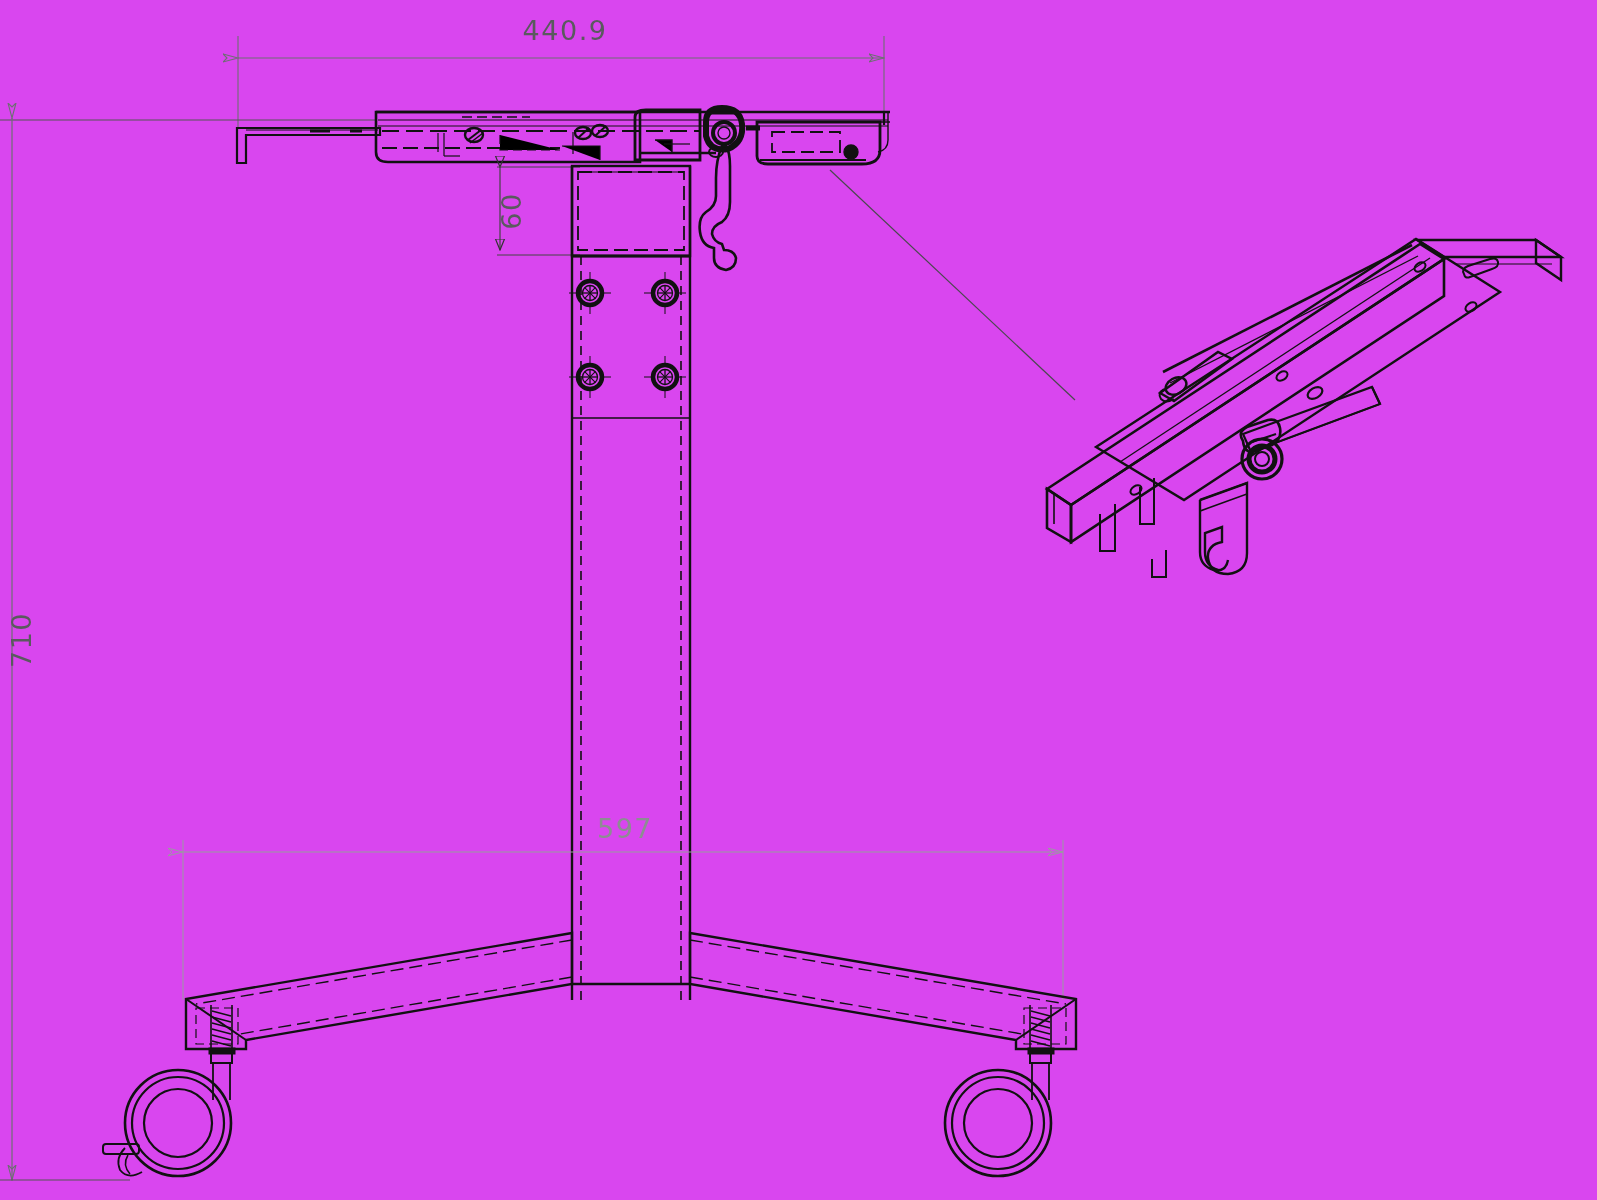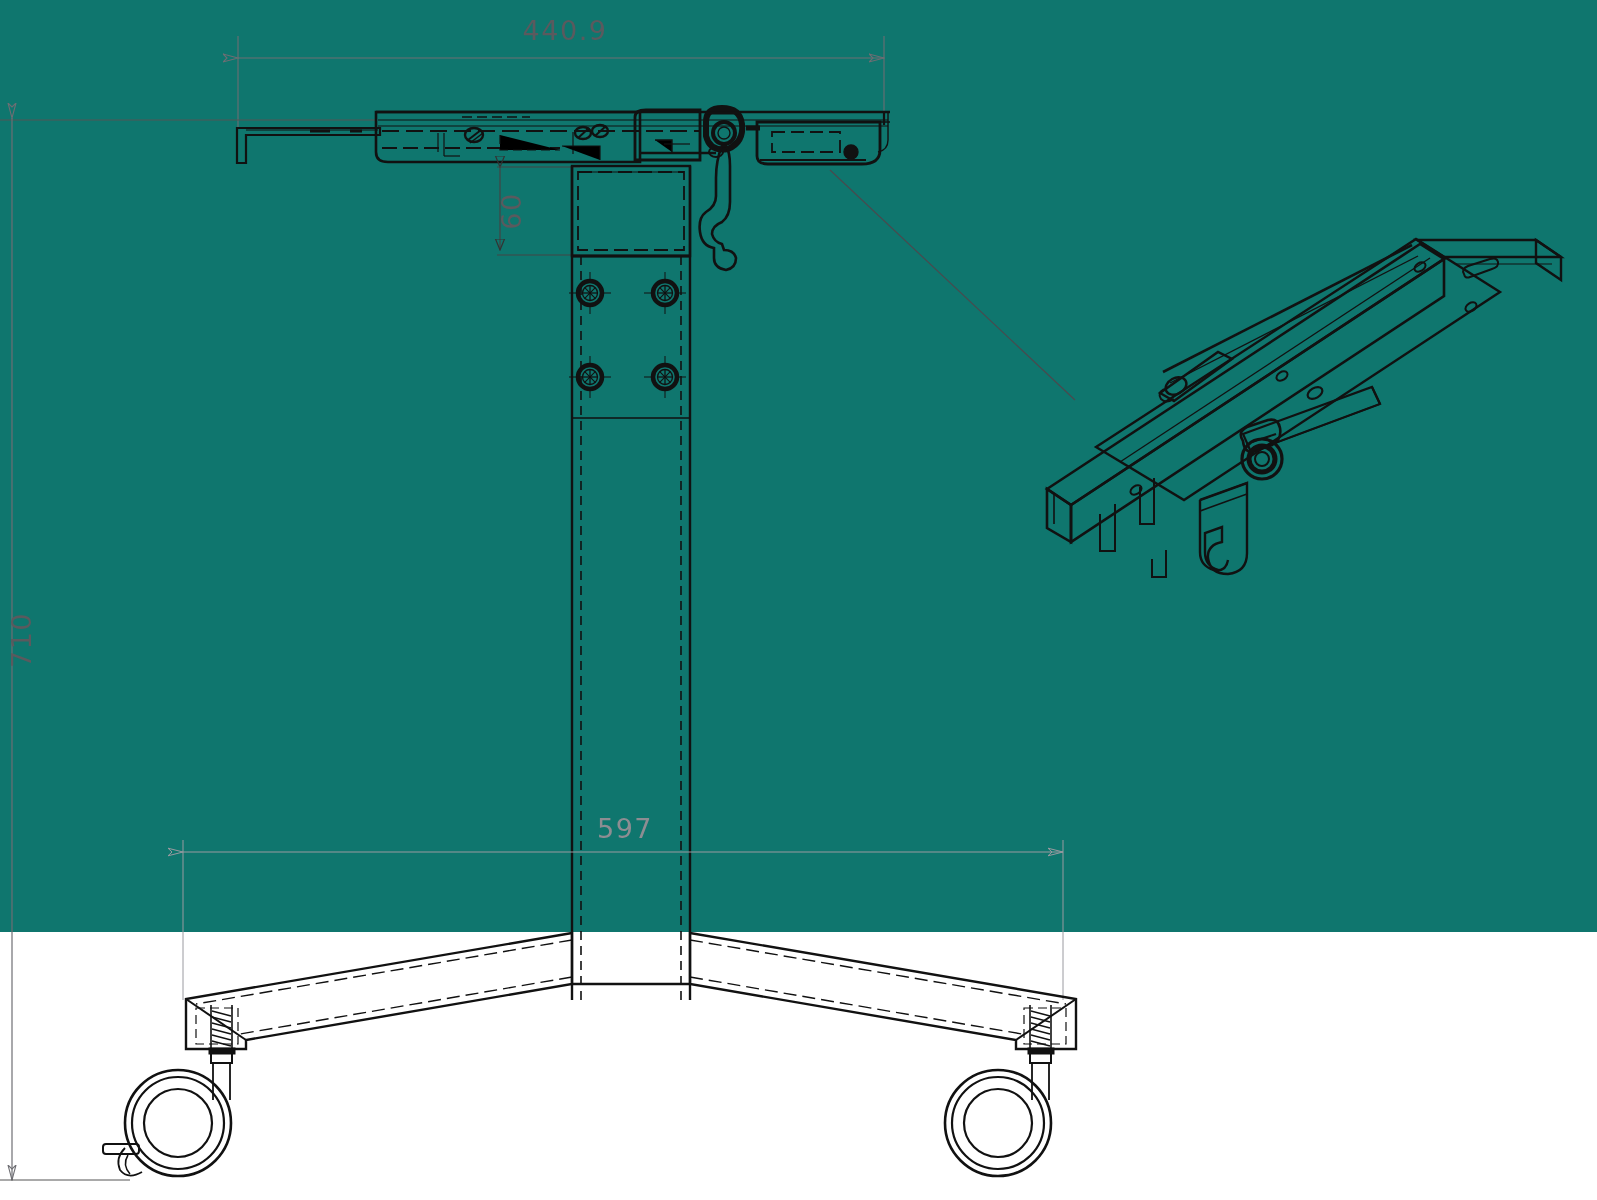--- a/index.html
+++ b/index.html
@@ -1,21 +1,21 @@
 <!DOCTYPE html>
 <html><head>
 <meta charset="utf-8">
 <title>Technical Drawing</title>
 <style>
   html,body{margin:0;padding:0;background:#ffffff;}
   body{
     font-family:"DejaVu Sans","Liberation Sans",sans-serif;
     width:1597px;height:1200px;overflow:hidden;
   }
-  #sheet{position:relative;width:1597px;height:932px;background:#0f766e;}
+  #sheet{position:relative;width:1597px;height:1200px;background:#d946ef;}
   #sheet svg{position:absolute;left:0;top:0;}
   .dim-text{
     font-family:"DejaVu Sans","Liberation Sans",sans-serif;
     font-size:27px;
     fill:#5a5a5e;
     letter-spacing:1.5px;
   }
   .dim-text-light{
     font-family:"DejaVu Sans","Liberation Sans",sans-serif;
     font-size:27px;

